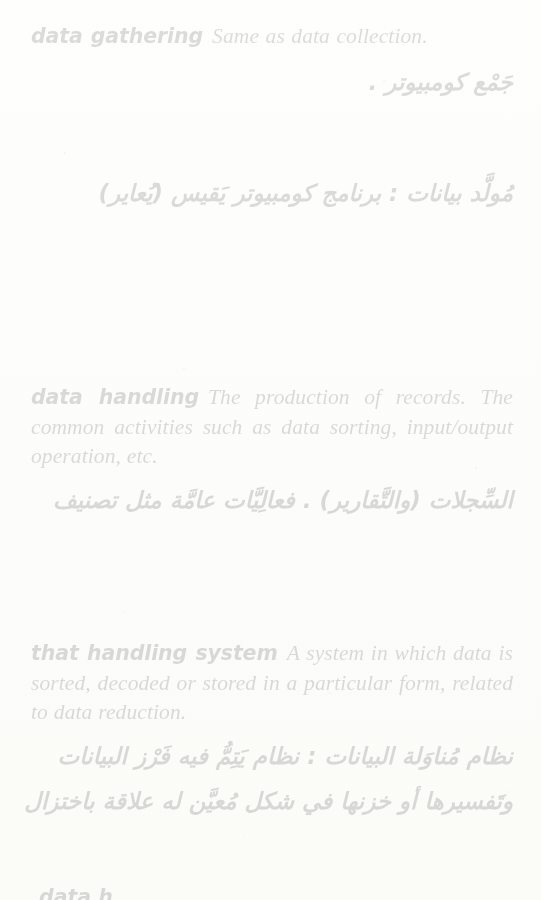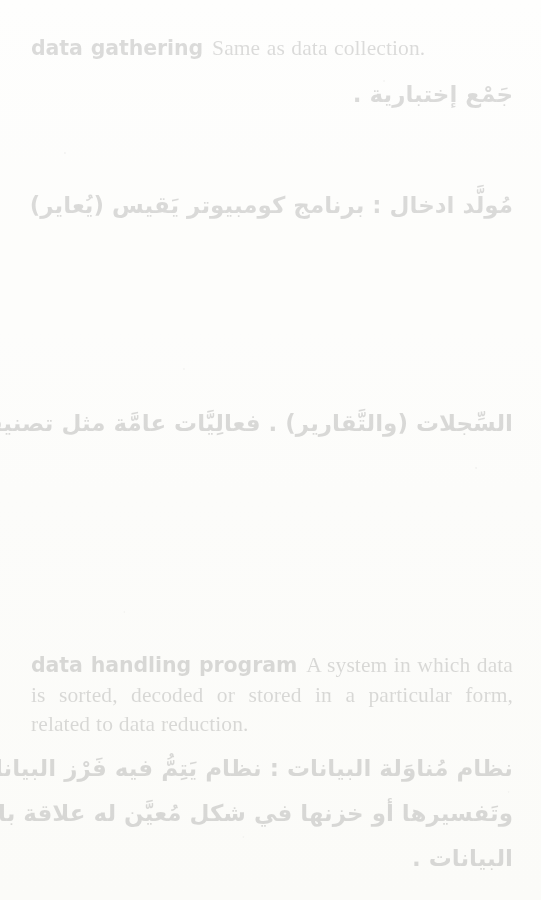--- a/index.html
+++ b/index.html
@@ -47,21 +47,22 @@
   }
 
   .column {
     position: absolute;
     left: 31px;
     top: 0;
     width: 482px;  
   }
 
   .entry {
-    margin: 12px 0 0 0;
+    margin: 0 0 0 0;
+    font-style: italic;
   }
 
   
   .def {
     margin: 0;
     font-size: 21.5px;
     line-height: 29.5px;
     text-align: justify;
     text-justify: inter-word;
     letter-spacing: .1px;
@@ -121,42 +122,42 @@
 </style>
 </head>
 <body>
 
 <div class="page">
   <div class="column">
 
     <div class="entry" id="entry-1">
       <p class="def spread-1"><span class="headword">data gathering</span><span class="gap"></span><span>Same as data collection.</span></p>
       <div class="ar-block">
-        <span class="ar-line rightmost">جَمْع إختبارية .</span>
+        <span class="ar-line rightmost">جَمْع كومبيوتر .</span>
       </div>
     </div>
 
     <div class="entry" id="entry-2">
       <div class="ar-block">
-        <span class="ar-line rightmost">مُولَّد ادخال : برنامج كومبيوتر يَقيس (يُعاير)</span>
+        <span class="ar-line rightmost">مُولَّد بيانات : برنامج كومبيوتر يَقيس (يُعاير)</span>
       </div>
     </div>
 
     <div class="entry" id="entry-3">
+      <p class="def"><span class="headword">data handling</span><span class="gap"></span><span>The production of records. The common activities such as data sorting, input/output operation, etc.</span></p>
       <div class="ar-block">
         <span class="ar-line rightmost">السِّجلات (والتَّقارير) . فعالِيَّات عامَّة مثل تصنيف</span>
       </div>
     </div>
 
     <div class="entry" id="entry-4">
-      <p class="def"><span class="headword">data handling program</span><span class="gap"></span><span>A system in which data is sorted, decoded or stored in a particular form, related to data reduction.</span></p>
+      <p class="def"><span class="headword">that handling system</span><span class="gap"></span><span>A system in which data is sorted, decoded or stored in a particular form, related to data reduction.</span></p>
       <div class="ar-block">
         <span class="ar-line rightmost">نظام مُناوَلة البيانات : نظام يَتِمُّ فيه فَرْز البيانات</span>
         <span class="ar-line rightmost">وتَفسيرها أو خزنها في شكل مُعيَّن له علاقة باختزال</span>
-        <span class="ar-line rightmost">البيانات .</span>
       </div>
     </div>
 
     <div class="entry" id="entry-5">
       <span class="partial-headword">data h</span>
     </div>
 
   </div>
 </div>
 

